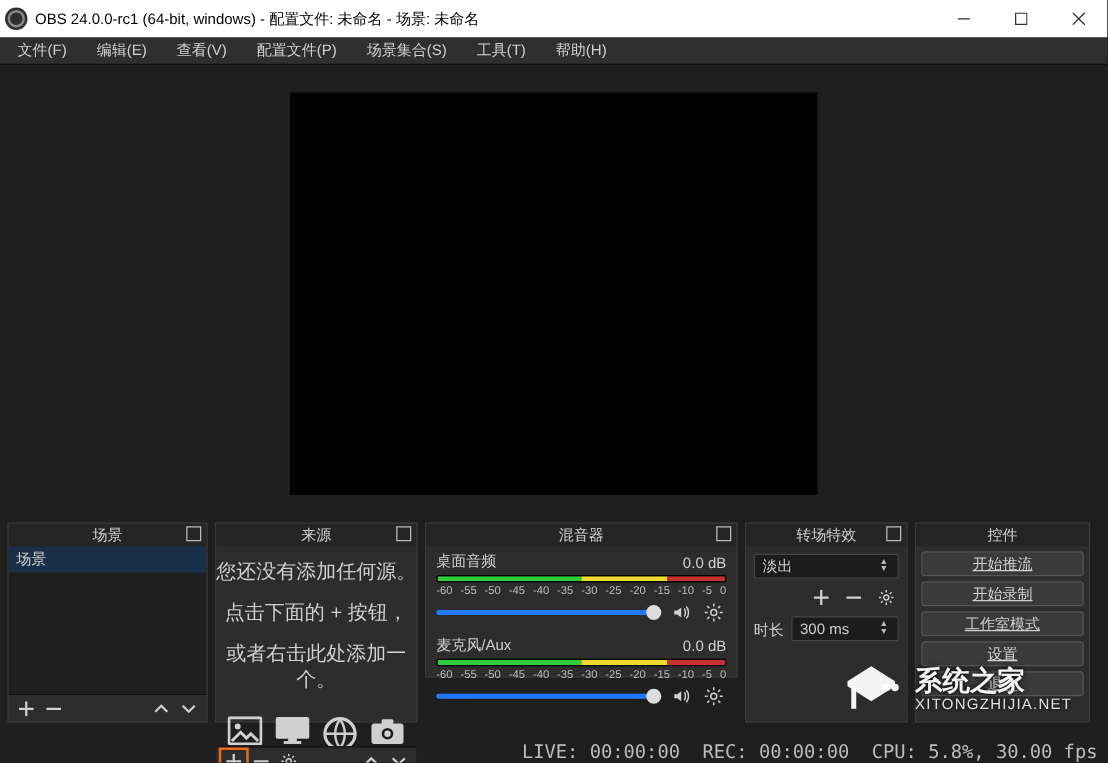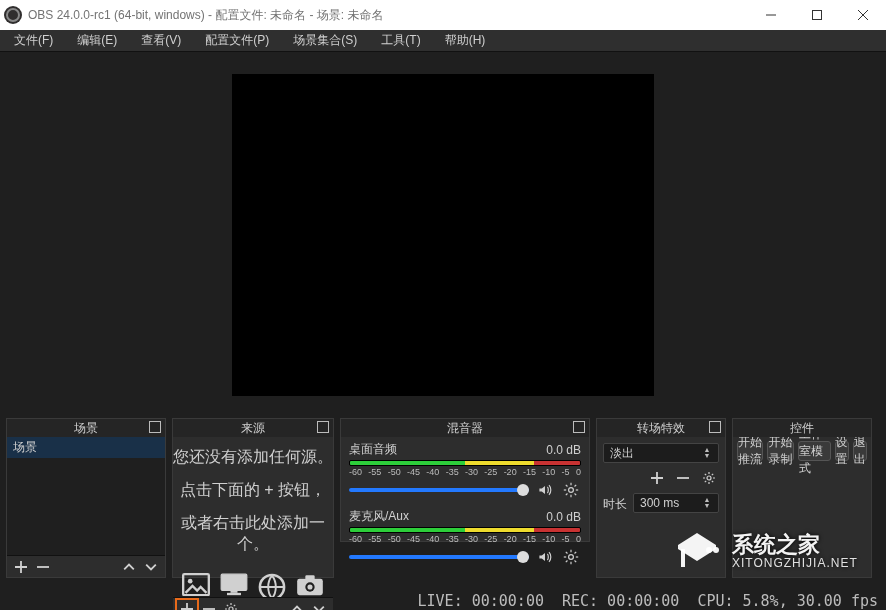--- a/index.html
+++ b/index.html
@@ -28,21 +28,21 @@
     font-size: 12px;
     color: var(--txt);
     background: var(--bg-dark);
     overflow: hidden;
     position: relative;
   }
   
   .titlebar {
     height: 30px;
     background: #ffffff;
-    color: #737373;
+    color: #000000;
     display:flex;
     align-items:center;
     padding-left:4px;
   }
   .titlebar .logo {
     width: 18px; height:18px;
     border-radius:50%;
     background:#302e2e;
     display:flex;align-items:center;justify-content:center;
     margin-right:6px;
@@ -129,21 +129,21 @@
   .combo .chev span{font-size:7px;line-height:6px;color:var(--txt-dim);}
   .trans-btns{display:flex;gap:6px;justify-content:flex-end;align-items:center;}
   .trans-btns .tbtn{width:20px;height:18px;}
   .dur-row{display:flex;gap:6px;align-items:flex-end;font-size:12px;}
   .dur-input{flex:1;height:20px;background:#1c1c1c;border:1px solid #444;border-radius:2px;display:flex;align-items:center;padding:0 6px;position:relative;}
   .dur-input .chev{position:absolute;right:2px;top:0;height:100%;width:18px;display:flex;flex-direction:column;align-items:center;justify-content:center;}
   .dur-input .chev span{font-size:7px;line-height:6px;color:var(--txt-dim);}
 
   
   .controls-dock{width:140px;height:160px;}
-  .controls-body{display:flex;flex-direction:row;gap:4px;padding:4px;}
+  .controls-body{display:flex;flex-direction:column;gap:4px;padding:4px;text-decoration:underline;}
   .ctrl-btn{height:20px;background:var(--btn-bg);border:1px solid #555;border-radius:3px;display:flex;align-items:center;justify-content:center;font-size:12px;}
 
   
   .statusbar{
     height:18px;position:absolute;bottom:0;left:0;right:0;
     display:flex;align-items:center;gap:18px;justify-content:flex-end;
     color:var(--txt-dim);font-size:15px;font-family:Consolas,monospace;
     padding-right:8px;
   }
 

